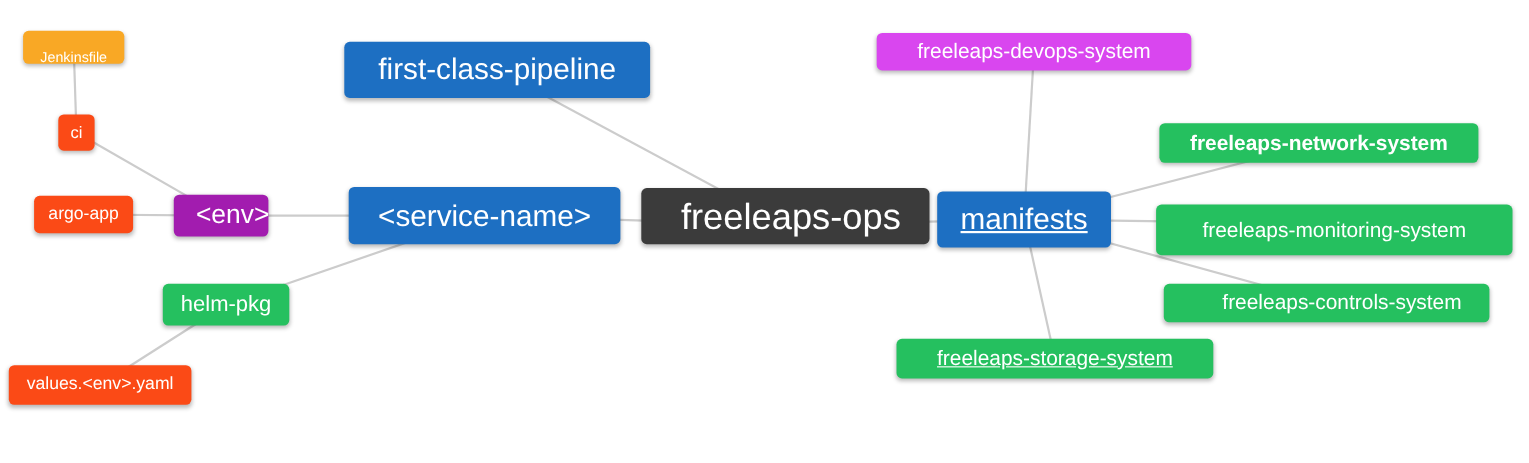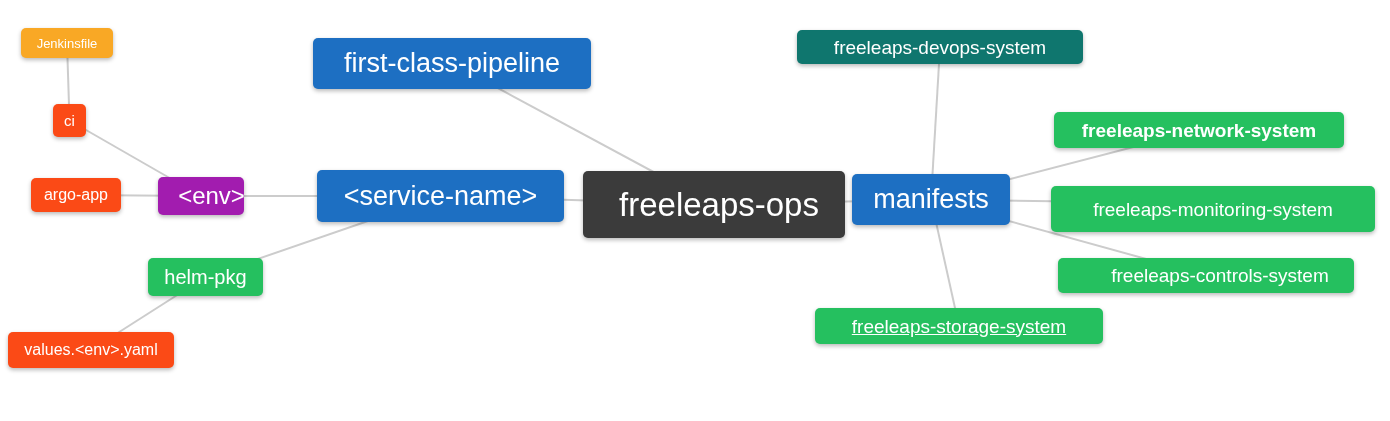--- a/index.html
+++ b/index.html
@@ -52,21 +52,21 @@
       <line x1="452" y1="63.5" x2="714" y2="204.5" stroke="#cccccc" stroke-width="2"></line>
       <line x1="440.5" y1="196" x2="714" y2="204.5" stroke="#cccccc" stroke-width="2"></line>
       <line x1="714" y1="204.5" x2="931" y2="199.5" stroke="#cccccc" stroke-width="2"></line>
       <line x1="931" y1="199.5" x2="940" y2="47" stroke="#cccccc" stroke-width="2"></line>
       <line x1="931" y1="199.5" x2="1199" y2="130" stroke="#cccccc" stroke-width="2"></line>
       <line x1="931" y1="199.5" x2="1213" y2="203.5" stroke="#cccccc" stroke-width="2"></line>
       <line x1="931" y1="199.5" x2="1206" y2="275.5" stroke="#cccccc" stroke-width="2"></line>
       <line x1="931" y1="199.5" x2="959" y2="326" stroke="#cccccc" stroke-width="2"></line>
     </svg>
   <div id="node-layer">
-      <div class="node" style="left: 21px; top: 28px; width: 92px; height: 30px; font-size: 13px; background: rgb(249, 168, 37); color: rgb(255, 255, 255);">
+      <div class="node" style="left: 21px; top: 28px; width: 92px; height: 30px; font-size: 13px; background: rgb(249, 168, 37); color: rgb(255, 255, 255); align-items: flex-end;">
         <span>Jenkinsfile</span>
       </div>
       <div class="node" style="left: 53px; top: 104px; width: 33px; height: 33px; font-size: 15px; background: rgb(251, 74, 22); color: rgb(255, 255, 255);">
         <span>ci</span>
       </div>
       <div class="node" style="left: 31px; top: 178px; width: 90px; height: 34px; font-size: 16px; background: rgb(251, 74, 22); color: rgb(255, 255, 255);">
         <span>argo-app</span>
       </div>
       <div class="node" style="left: 158px; top: 177px; width: 86px; height: 38px; font-size: 24px; background: #a21caf; color: rgb(255, 255, 255); padding-left: 21px;">
         <span>&lt;env&gt;</span>
@@ -76,27 +76,27 @@
       </div>
       <div class="node" style="left: 8px; top: 332px; width: 166px; height: 36px; font-size: 16px; background: rgb(251, 74, 22); color: rgb(255, 255, 255);">
         <span>values.&lt;env&gt;.yaml</span>
       </div>
       <div class="node" style="left: 313px; top: 38px; width: 278px; height: 51px; font-size: 27px; background: rgb(29, 111, 194); color: rgb(255, 255, 255);">
         <span>first-class-pipeline</span>
       </div>
       <div class="node" style="left: 317px; top: 170px; width: 247px; height: 52px; font-size: 27px; background: rgb(29, 111, 194); color: rgb(255, 255, 255);">
         <span>&lt;service-name&gt;</span>
       </div>
-      <div class="node" style="left: 583px; top: 171px; width: 262px; height: 67px; font-size: 33px; background: rgb(59, 59, 59); color: rgb(255, 255, 255); padding-left: 10px;">
+      <div class="node" style="left: 583px; top: 171px; width: 262px; height: 51px; font-size: 33px; background: rgb(59, 59, 59); color: rgb(255, 255, 255); padding-left: 10px;">
         <span>freeleaps-ops</span>
       </div>
-      <div class="node" style="left: 852px; top: 174px; width: 158px; height: 51px; font-size: 27px; background: rgb(29, 111, 194); color: rgb(255, 255, 255);">
+      <div class="node" style="left: 852px; top: 174px; width: 158px; height: 51px; font-size: 27px; background: rgb(29, 111, 194); color: rgb(255, 255, 255); text-decoration: underline;">
         <span>manifests</span>
       </div>
-      <div class="node" style="left: 797px; top: 30px; width: 286px; height: 34px; font-size: 19px; background: #0f766e; color: rgb(255, 255, 255);">
+      <div class="node" style="left: 797px; top: 30px; width: 286px; height: 34px; font-size: 19px; background: #d946ef; color: rgb(255, 255, 255);">
         <span>freeleaps-devops-system</span>
       </div>
       <div class="node" style="left: 1054px; top: 112px; width: 290px; height: 36px; font-size: 19px; background: rgb(37, 192, 95); color: rgb(255, 255, 255); font-weight: bold;">
         <span>freeleaps-network-system</span>
       </div>
       <div class="node" style="left: 1051px; top: 186px; width: 324px; height: 46px; font-size: 19px; background: rgb(37, 192, 95); color: rgb(255, 255, 255);">
         <span>freeleaps-monitoring-system</span>
       </div>
       <div class="node" style="left: 1058px; top: 258px; width: 296px; height: 35px; font-size: 19px; background: rgb(37, 192, 95); color: rgb(255, 255, 255); padding-left: 28px;">
         <span>freeleaps-controls-system</span>

